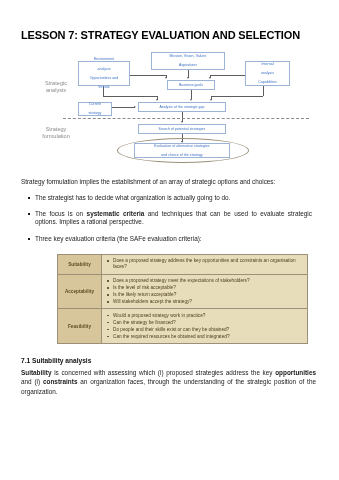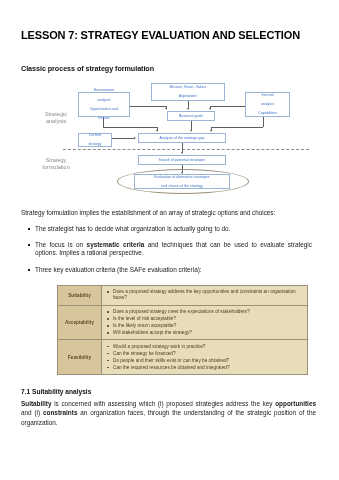--- a/index.html
+++ b/index.html
@@ -229,21 +229,20 @@
     padding-right: 2px;
   }
 </style>
 </head>
 <body>
 
 <div class="page">
 
   <h1 class="doc-title">LESSON 7: STRATEGY EVALUATION AND SELECTION</h1>
 
-  <h2 class="section-heading">Classic process of strategy formulation</h2>
 
   <div class="diagram">
 
     <div class="dg-sidelabel analysis">
       <div>Strategic</div>
       <div>analysis</div>
     </div>
     <div class="dg-sidelabel formulation">
       <div>Strategy</div>
       <div>formulation</div>

